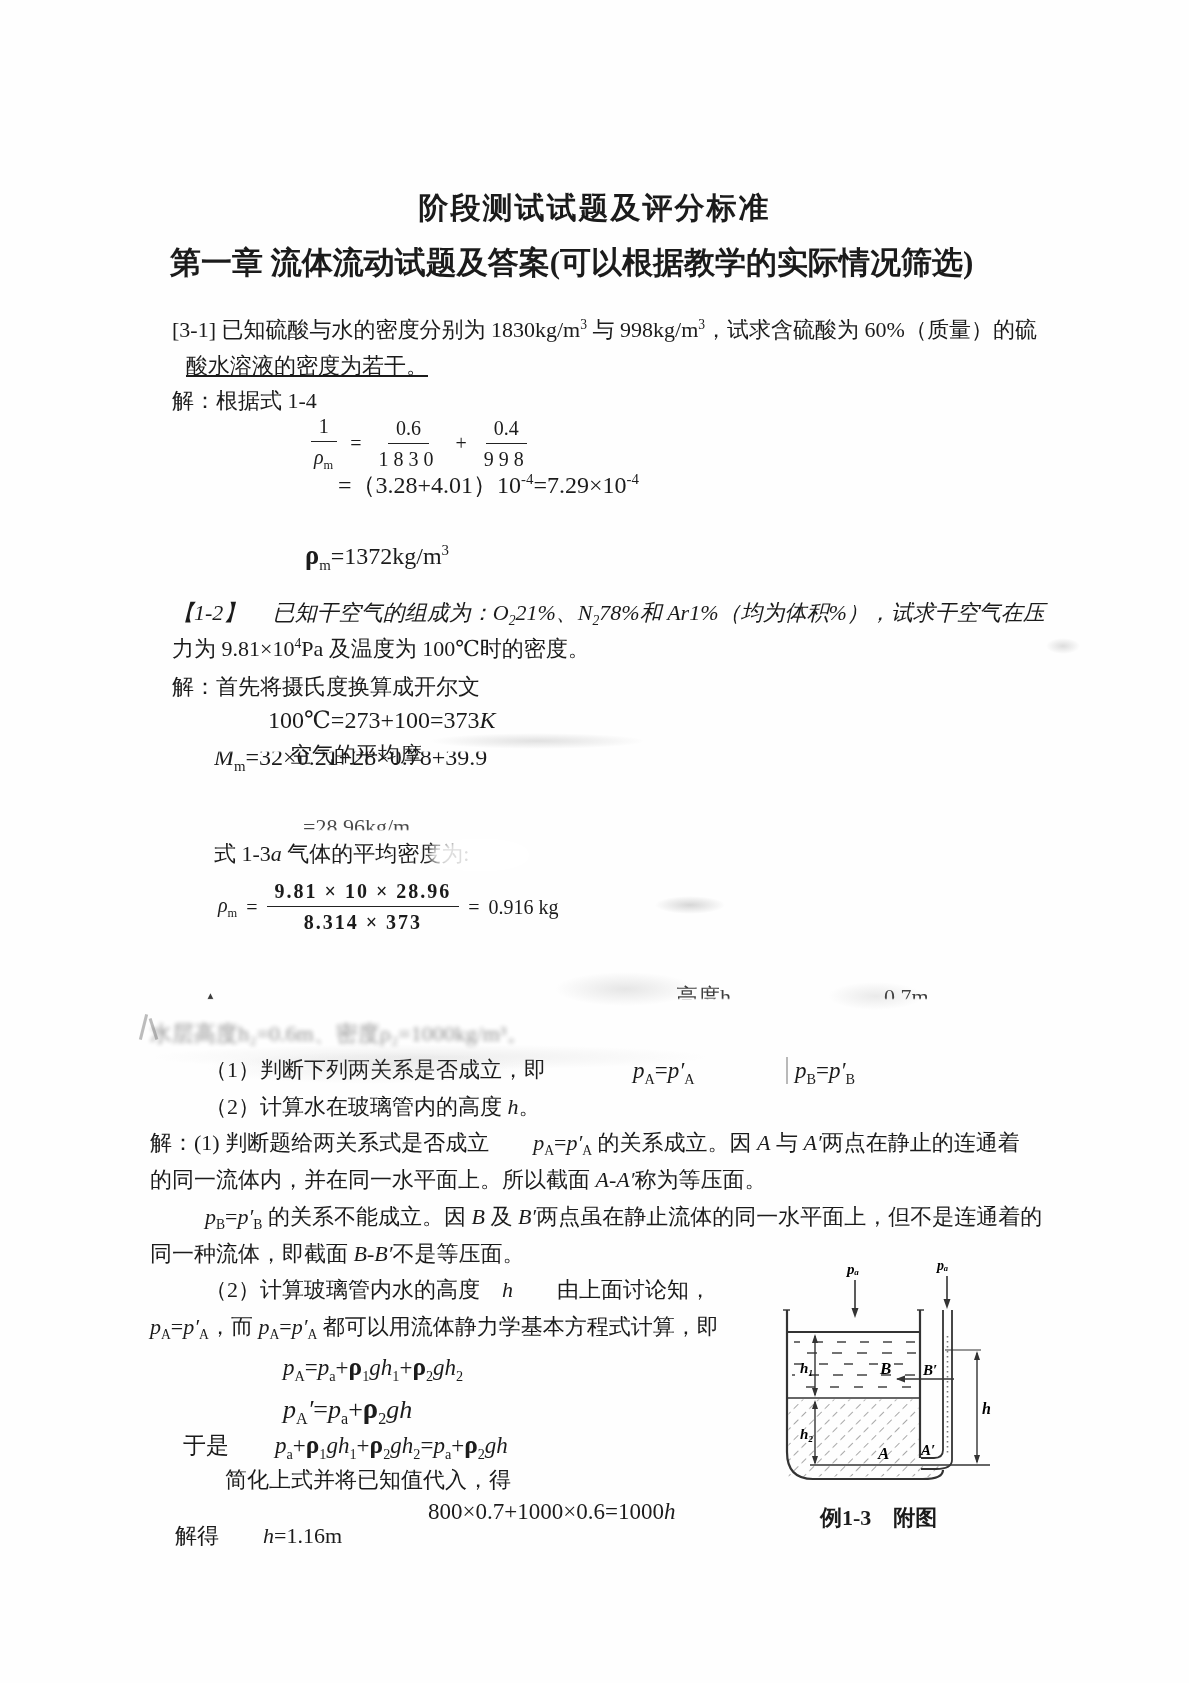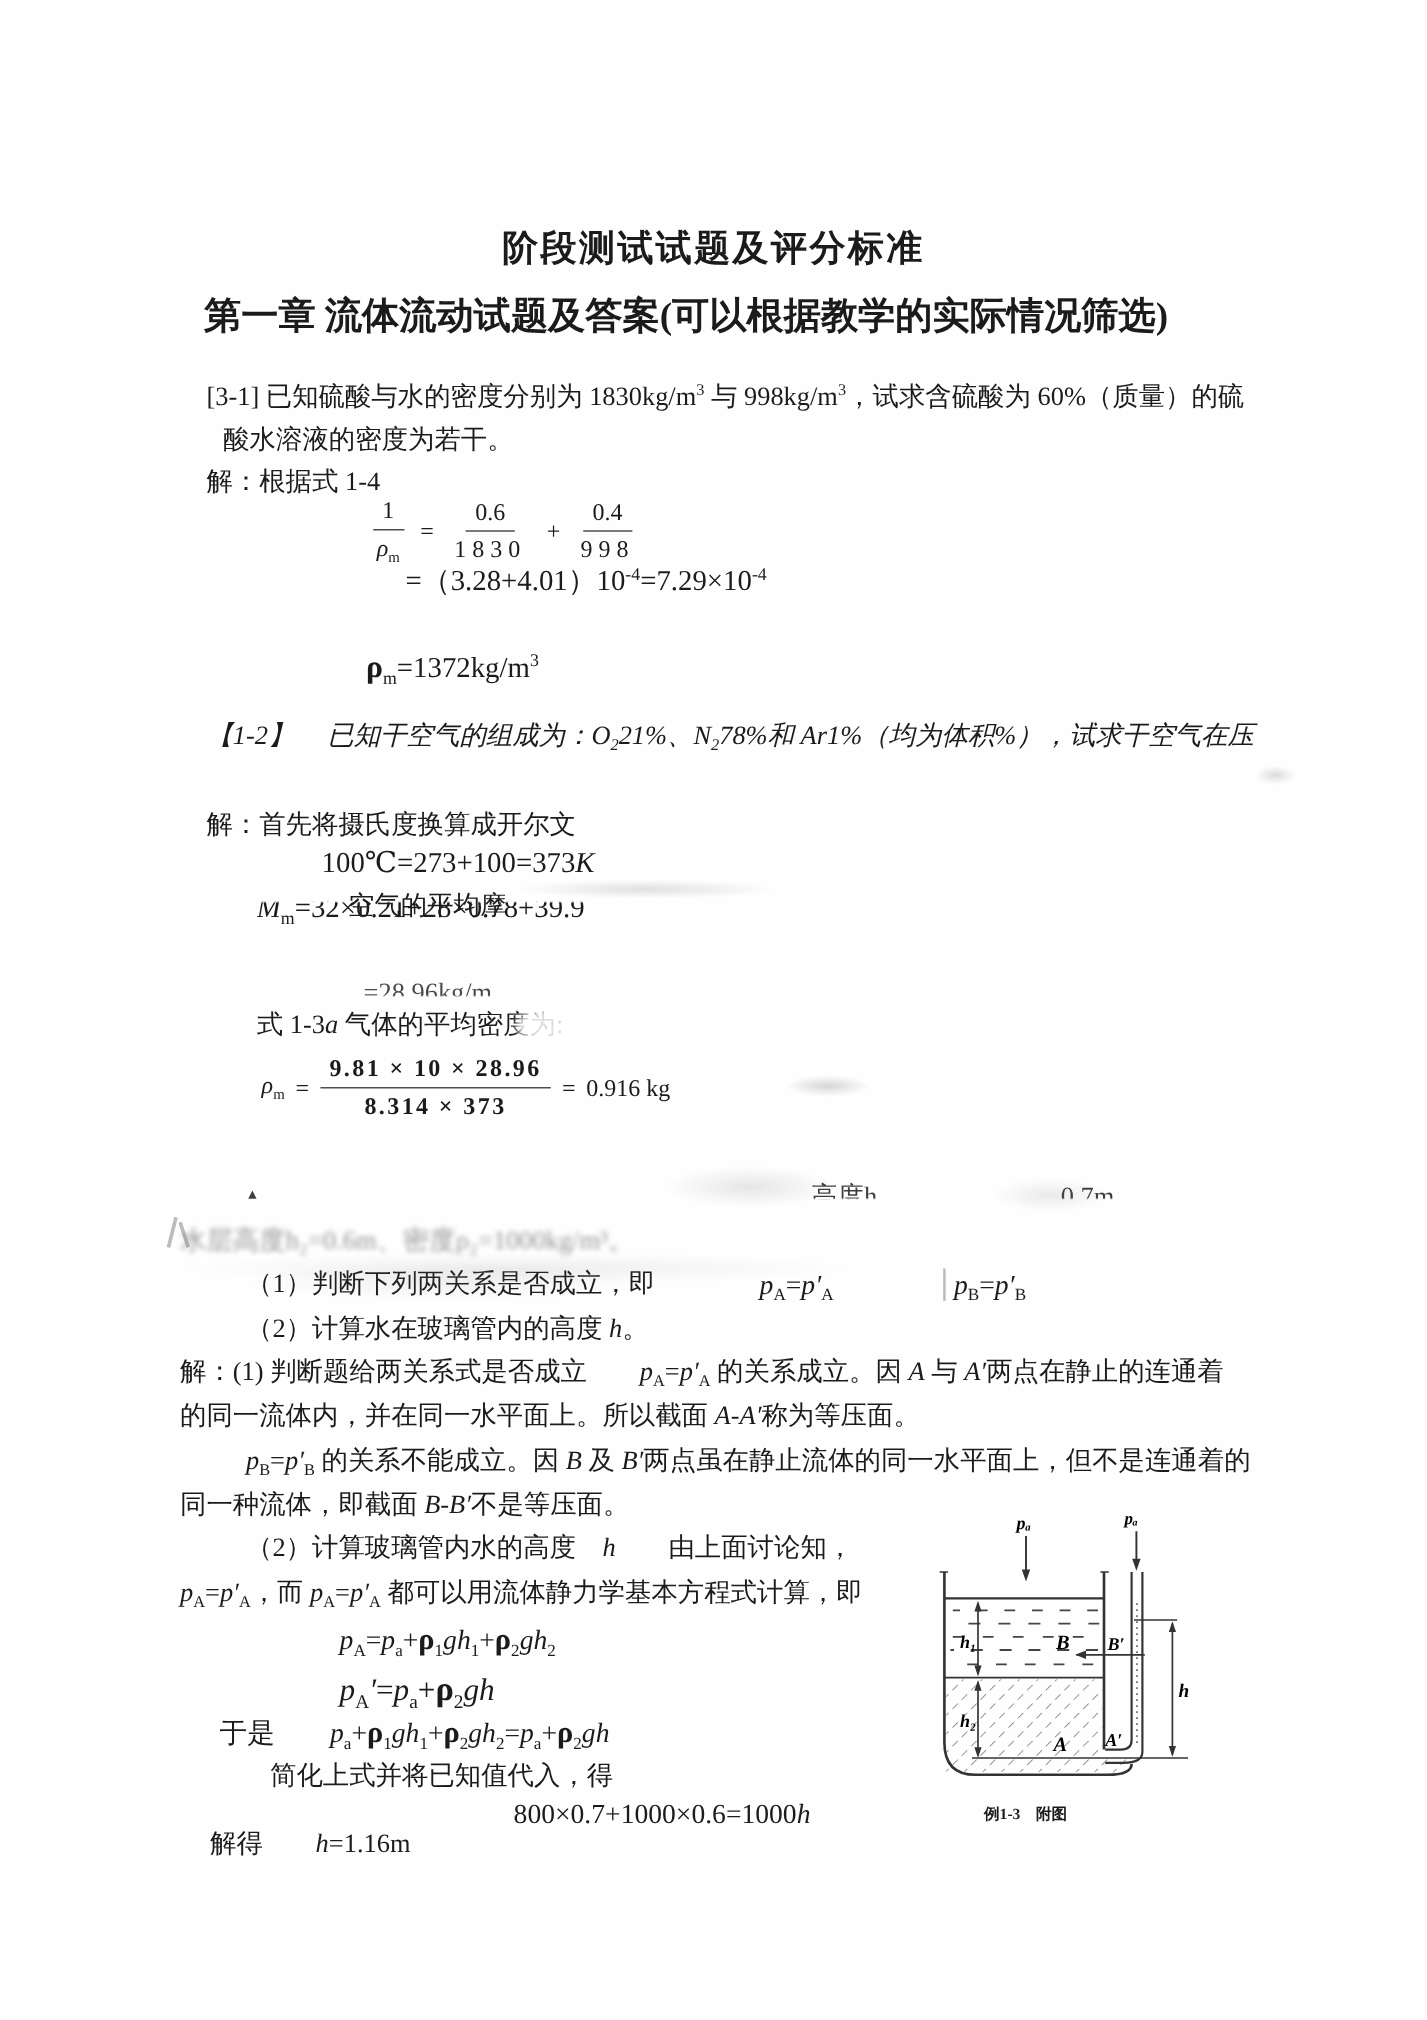--- a/index.html
+++ b/index.html
@@ -7,21 +7,21 @@
         font-family:"Liberation Serif","DejaVu Serif",serif;color:#1b1b1b;}
   .ln{position:absolute;white-space:nowrap;font-size:22px;line-height:1.3;}
   .math{font-size:24px;}
   em{font-style:italic;}
   sub,sup{font-size:.62em;}
   .sg-r{font-style:normal;font-weight:700;font-size:1.1em;}
   .sg-i{font-style:italic;}
   #t-title{top:188px;left:0;width:100%;text-align:center;font-size:30px;font-weight:700;letter-spacing:2px;}
   #t-chapter{top:243px;left:170px;font-size:31px;font-weight:700;}
   #p11-l1{top:316px;left:172px;}
-  #p11-l2{top:352px;left:186px;}
+  #p11-l2{top:352px;left:186px;text-decoration:underline;}
   #p11-sol{top:387px;left:172px;}
   #f1{top:413px;left:306px;}
   #p11-eval{top:470px;left:338px;}
   #p11-res{top:538px;left:305px;}
   #p12-l1{top:599px;left:172px;font-style:italic;}
   #p12-l2{top:635px;left:172px;}
   #p12-sol{top:673px;left:172px;}
   #p12-kelvin{top:705px;left:268px;}
   #p12-avg{top:741px;left:290px;}
   #p12-mm{top:742px;left:214px;
@@ -50,21 +50,21 @@
   #s2a{top:1203px;left:205px;}
   #s2b{top:1240px;left:150px;}
   #s3a{top:1276px;left:205px;}
   #s3b{top:1313px;left:150px;}
   #e7{top:1350px;left:283px;font-size:23px;}
   #e8{top:1390px;left:283px;font-size:26px;}
   #e9{top:1428px;left:183px;font-size:23px;}
   #s4{top:1466px;left:225px;}
   #e10{top:1497px;left:428px;font-size:23px;}
   #s5{top:1522px;left:175px;}
-  #figcap{left:820px;top:1504px;font-size:13px;font-weight:700;}
+  #figcap{left:820px;top:1504px;font-size:22px;font-weight:700;}
   
   .frow{display:flex;align-items:center;gap:9px;font-size:20px;}
   .frac{display:inline-flex;flex-direction:column;align-items:center;}
   .frac .num{padding:0 8px 2px;border-bottom:1.6px solid #222;}
   .frac .den{padding:2px 8px 0;}
   .sp4{letter-spacing:5px;}
   .sp2{letter-spacing:2px;font-weight:bold;}
   
   .smudge{position:absolute;background:rgba(255,255,255,.85);border-radius:45%;filter:blur(3px);}
   .blot{position:absolute;border-radius:50%;pointer-events:none;}
@@ -98,20 +98,21 @@
     <span class="frac">
       <span class="num">0.4</span>
       <span class="den sp4">998</span>
     </span>
   </div>
 
   <div class="ln math" id="p11-eval"><span class="sg-t">=（3.28+4.01）10</span><sup class="sg-p">-4</sup><span class="sg-t">=7.29×10</span><sup class="sg-p">-4</sup></div>
   <div class="ln math" id="p11-res"><span class="sg-r">ρ</span><sub class="sg-s">m</sub><span class="sg-t">=1372kg/m</span><sup class="sg-p">3</sup></div>
 
   <div class="ln" id="p12-l1"><span class="sg-t">【1-2】　 已知干空气的组成为：O</span><sub class="sg-s">2</sub><span class="sg-t">21%、N</span><sub class="sg-s">2</sub><span class="sg-t">78%和 Ar1%（均为体积%），试求干空气在压</span></div>
+  <div class="ln" id="p12-l2"><span class="sg-t">力为 9.81×10</span><sup class="sg-p">4</sup><span class="sg-t">Pa 及温度为 100℃时的密度。</span></div>
   <div class="ln" id="p12-sol">解：首先将摄氏度换算成开尔文</div>
   <div class="ln math" id="p12-kelvin"><span class="sg-t">100℃=273+100=373</span><em class="sg-i">K</em></div>
   <div class="ln" id="p12-avg">空气的平均摩</div>
   <div class="ln math" id="p12-mm"><em class="sg-i">M</em><sub class="sg-s">m</sub><span class="sg-t">=32×0.21+28×0.78+39.9</span></div>
   <div class="ln" id="p12-mmres"><span class="sg-t">=28.96kg/m</span></div>
   <div class="ln" id="p12-13a"><span class="sg-t">式 1-3</span><em class="sg-i">a</em><span class="sg-t"> 气体的平均密度为:</span></div>
 
   <div class="ln frow" id="f2">
     <span><em class="sg-i">ρ</em><sub class="sg-s">m</sub></span>
     <span>=</span>

